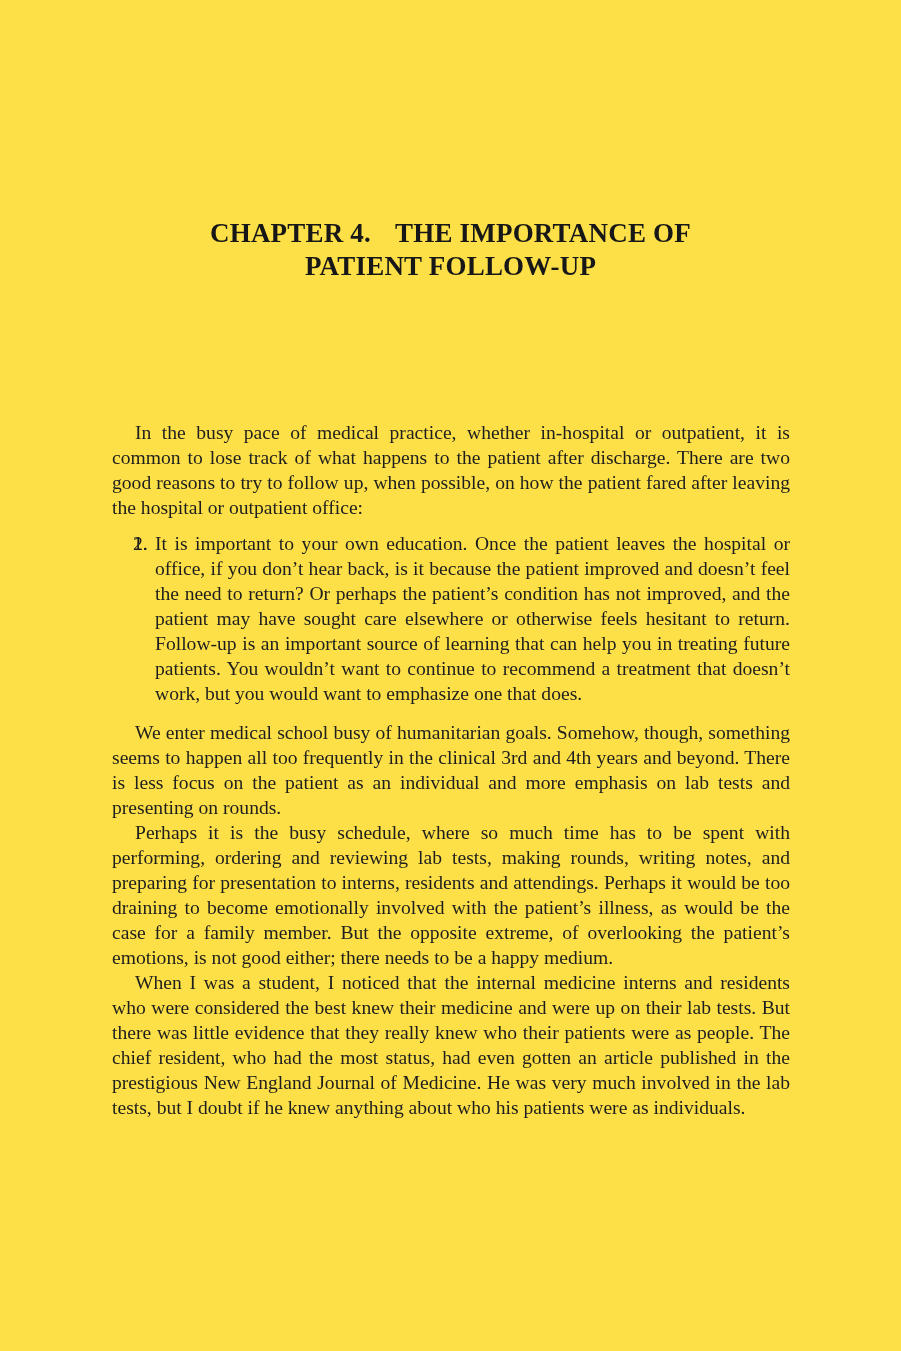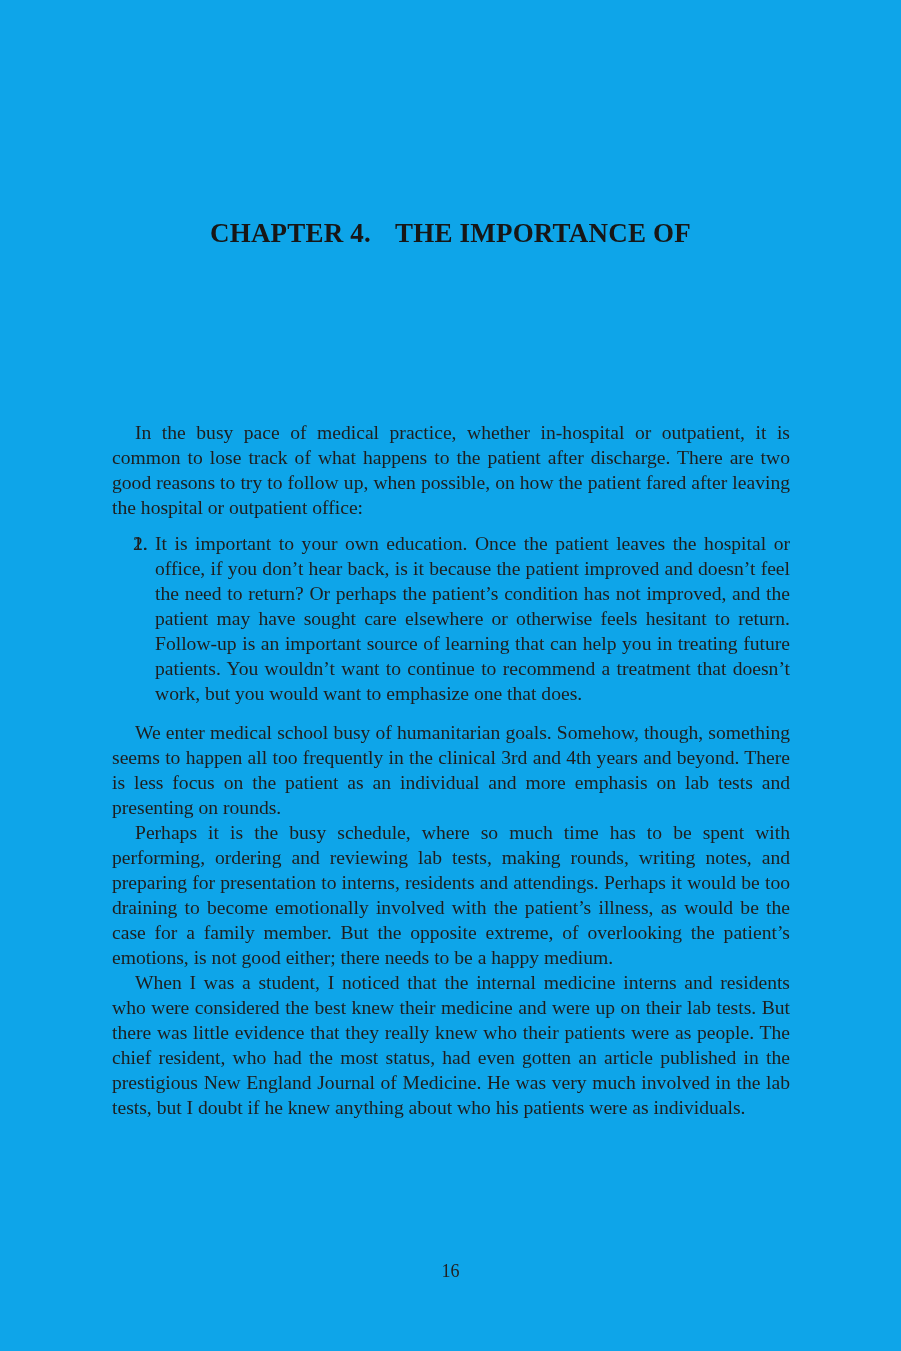--- a/index.html
+++ b/index.html
@@ -4,21 +4,21 @@
 <style>
   html, body {
     margin: 0;
     padding: 0;
     background: #ffffff;
   }
   .page {
     position: relative;
     width: 901px;
     height: 1351px;
-    background: #0ea5e9;
+    background: #fde047;
     overflow: hidden;
     font-family: "Liberation Serif", serif;
     color: #1e1e1e;
   }
   .chapter-title {
     position: absolute;
     top: 217px;
     left: 0;
     right: 0;
     margin: 0;
@@ -70,20 +70,21 @@
     color: #222222;
   }
 </style>
 </head>
 <body>
 
 <div class="page">
 
   <h1 class="chapter-title">
     <span class="title-line"><span>CHAPTER 4.</span><span class="title-gap"></span><span>THE IMPORTANCE OF</span></span>
+    <span class="title-line">PATIENT FOLLOW-UP</span>
   </h1>
 
   <div class="content">
 
     <p class="para">In the busy pace of medical practice, whether in-hospital or outpatient, it is common to lose track of what happens to the patient after discharge. There are two good reasons to try to follow up, when possible, on how the patient fared after leaving the hospital or outpatient office:</p>
 
     <ol class="reasons-list">
       <li class="list-item">
         <span class="num">1.</span>
       </li>
@@ -92,15 +93,14 @@
         <span class="item-text">It is important to your own education. Once the patient leaves the hospital or office, if you don’t hear back, is it because the patient improved and doesn’t feel the need to return? Or perhaps the patient’s condition has not improved, and the patient may have sought care elsewhere or otherwise feels hesitant to return. Follow-up is an important source of learning that can help you in treating future patients. You wouldn’t want to continue to recommend a treatment that doesn’t work, but you would want to emphasize one that does.</span>
       </li>
     </ol>
 
     <p class="para">We enter medical school busy of humanitarian goals. Somehow, though, something seems to happen all too frequently in the clinical 3rd and 4th years and beyond. There is less focus on the patient as an individual and more emphasis on lab tests and presenting on rounds.</p>
     <p class="para">Perhaps it is the busy schedule, where so much time has to be spent with performing, ordering and reviewing lab tests, making rounds, writing notes, and preparing for presentation to interns, residents and attendings. Perhaps it would be too draining to become emotionally involved with the patient’s illness, as would be the case for a family member. But the opposite extreme, of overlooking the patient’s emotions, is not good either; there needs to be a happy medium.</p>
     <p class="para">When I was a student, I noticed that the internal medicine interns and residents who were considered the best knew their medicine and were up on their lab tests. But there was little evidence that they really knew who their patients were as people. The chief resident, who had the most status, had even gotten an article published in the prestigious New England Journal of Medicine. He was very much involved in the lab tests, but I doubt if he knew anything about who his patients were as individuals.</p>
 
   </div>
 
-  <div class="page-number">16</div>
 
 </div>
 
 </body></html>

